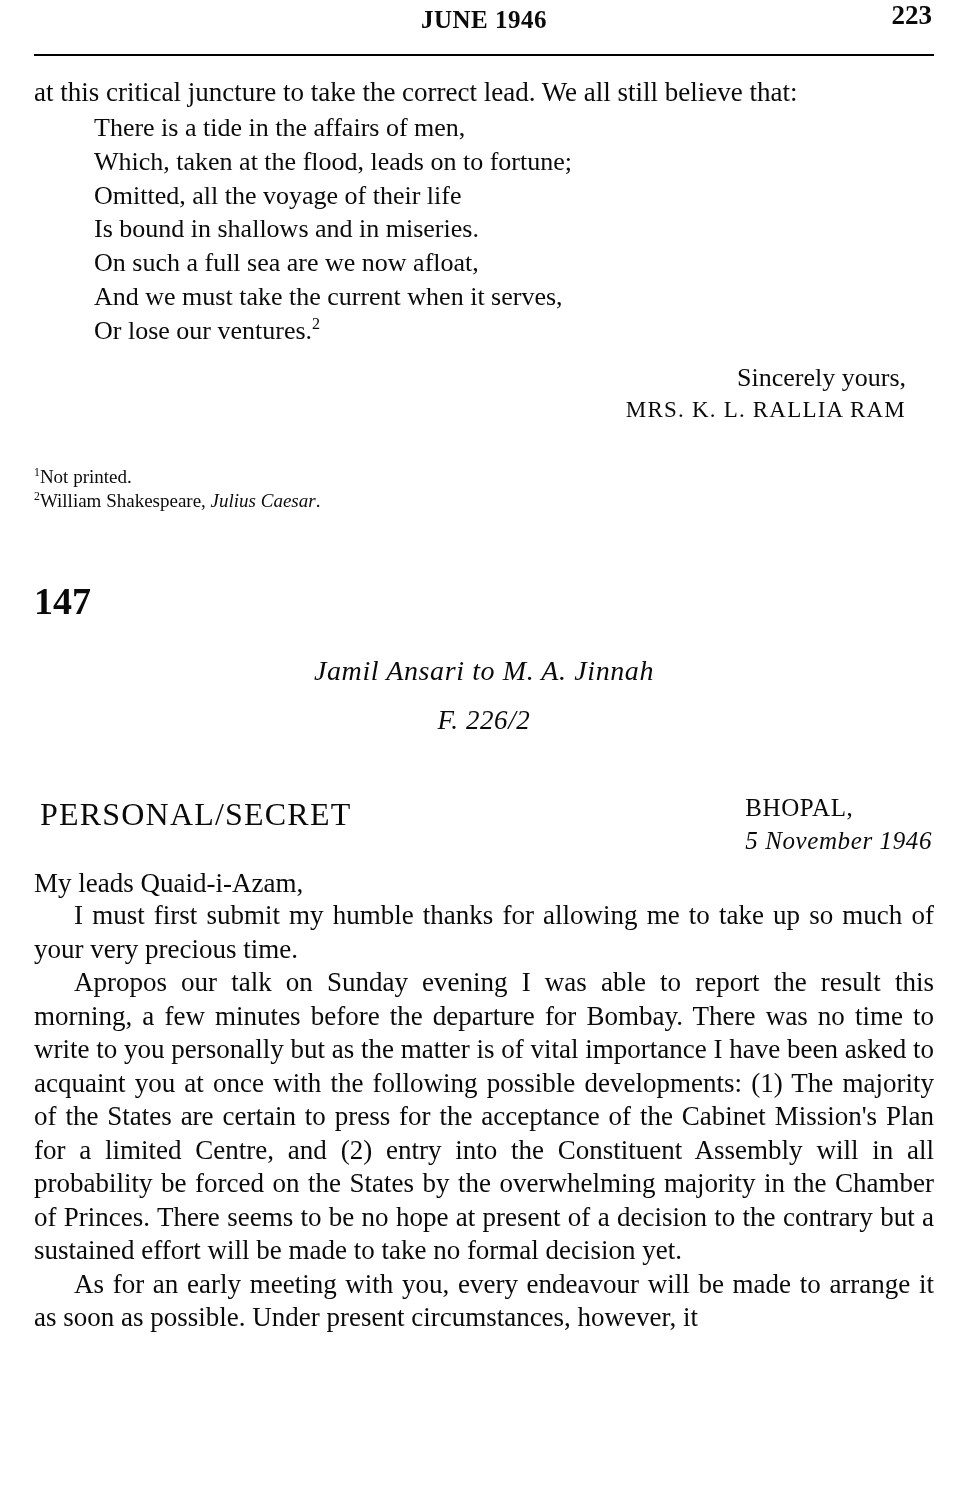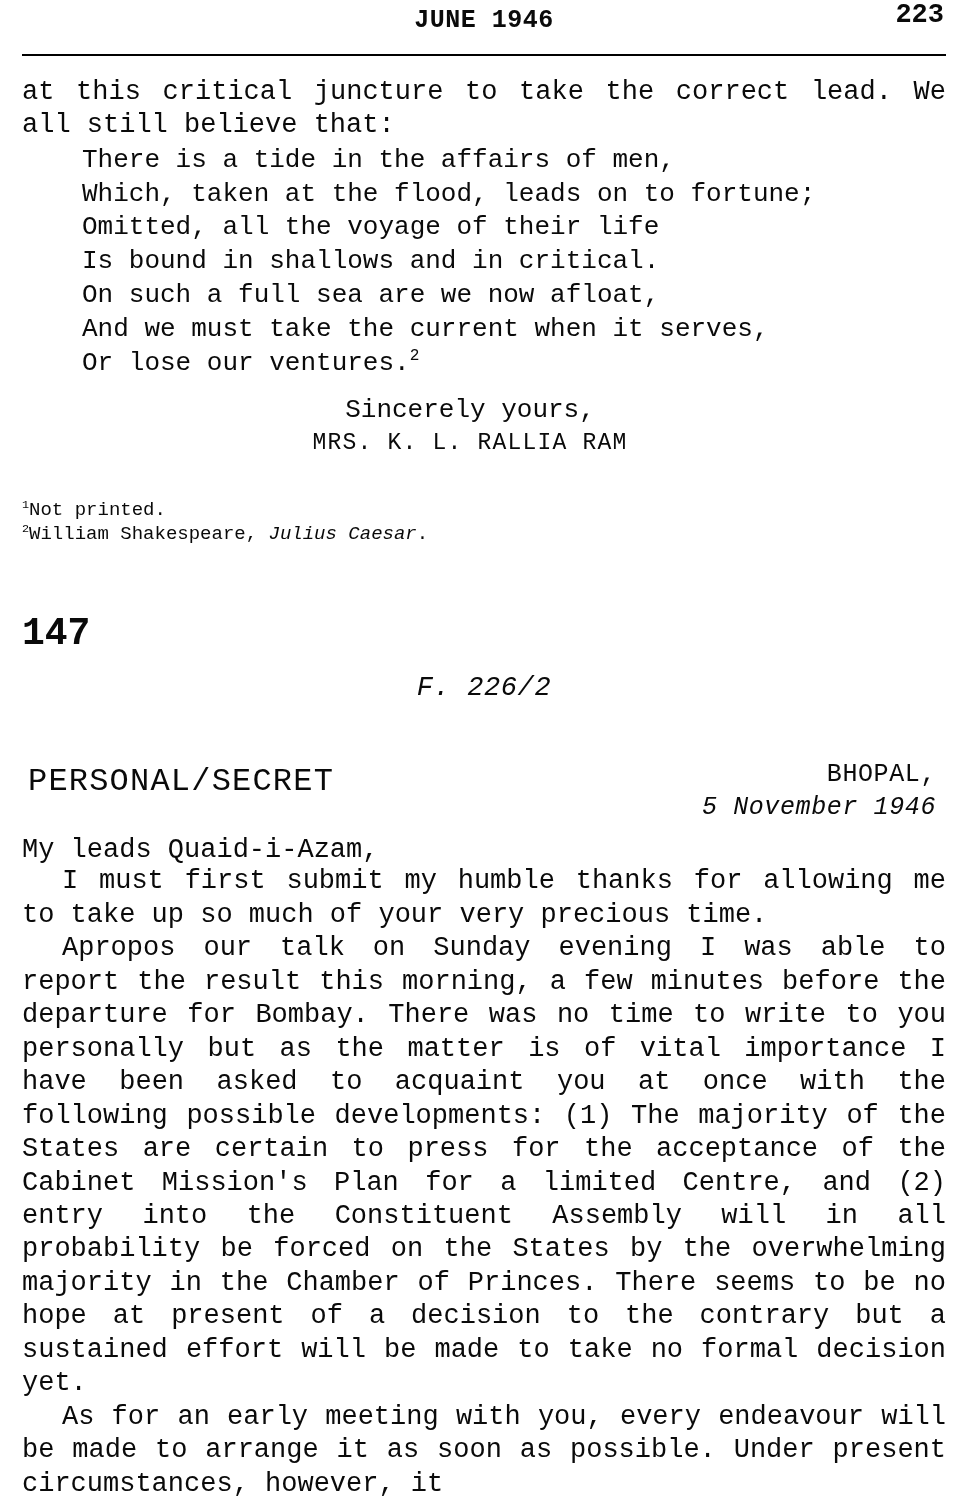--- a/index.html
+++ b/index.html
@@ -13,22 +13,21 @@
     font-family: "Liberation Serif", serif;
     color: #0a0a0a;
     position: relative;
     overflow: hidden;
   }
   .page {
     width: 968px;
     height: 1332px;
     position: relative;
     box-sizing: border-box;
-    padding: 0 22px;
-    font-family: Liberation Mono, monospace;
+    padding: 0 34px;
   }
   
   .header {
     position: relative;
     height: 52px;
   }
   .header-title {
     position: absolute;
     left: 0;
     right: 0;
@@ -68,21 +67,21 @@
     line-height: 1.30;
   }
   .verse div { white-space: nowrap; }
   sup {
     font-size: 0.62em;
     vertical-align: super;
     line-height: 0;
   }
   .signoff {
     margin-top: 14px;
-    text-align: center;
+    text-align: right;
     font-size: 26px;
     line-height: 1.25;
     padding-right: 28px;
   }
   .signoff .name {
     font-size: 23px;
     letter-spacing: 1.2px;
     display: block;
     margin-top: 2px;
   }
@@ -123,23 +122,22 @@
   }
   .meta-classification {
     position: absolute;
     left: 6px;
     top: 4px;
     font-size: 32px;
     letter-spacing: 1.2px;
   }
   .meta-place {
     position: absolute;
-    right: 10px;
+    right: 2px;
     top: 0;
-    text-align: right;
     font-size: 25px;
     line-height: 1.3;
     letter-spacing: 0.6px;
   }
   .meta-date {
     font-style: italic;
     display: block;
   }
   .salutation {
     font-size: 27px;
@@ -164,37 +162,38 @@
     <div class="header-page">223</div>
   </div>
   <hr class="rule">
 
   <div class="para cont">at this critical juncture to take the correct lead. We all still believe that:</div>
 
   <div class="verse">
     <div>There is a tide in the affairs of men,</div>
     <div>Which, taken at the flood, leads on to fortune;</div>
     <div>Omitted, all the voyage of their life</div>
-    <div>Is bound in shallows and in critical.</div>
+    <div>Is bound in shallows and in miseries.</div>
     <div>On such a full sea are we now afloat,</div>
     <div>And we must take the current when it serves,</div>
     <div><span>Or lose our ventures.</span><sup>2</sup></div>
   </div>
 
   <div class="signoff">
     <span>Sincerely yours,</span>
     <span class="name">MRS. K. L. RALLIA RAM</span>
   </div>
 
   <div class="footnotes">
     <div class="fn"><sup>1</sup><span>Not printed.</span></div>
     <div class="fn"><sup>2</sup><span>William Shakespeare, </span><i>Julius Caesar</i><span>.</span></div>
   </div>
 
   <div class="doc-number">147</div>
+  <div class="doc-title">Jamil Ansari to M. A. Jinnah</div>
   <div class="doc-ref">F. 226/2</div>
 
   <div class="meta">
     <div class="meta-classification">PERSONAL/SECRET</div>
     <div class="meta-place">
       <span>BHOPAL,</span>
       <span class="meta-date">5 November 1946</span>
     </div>
   </div>
 

